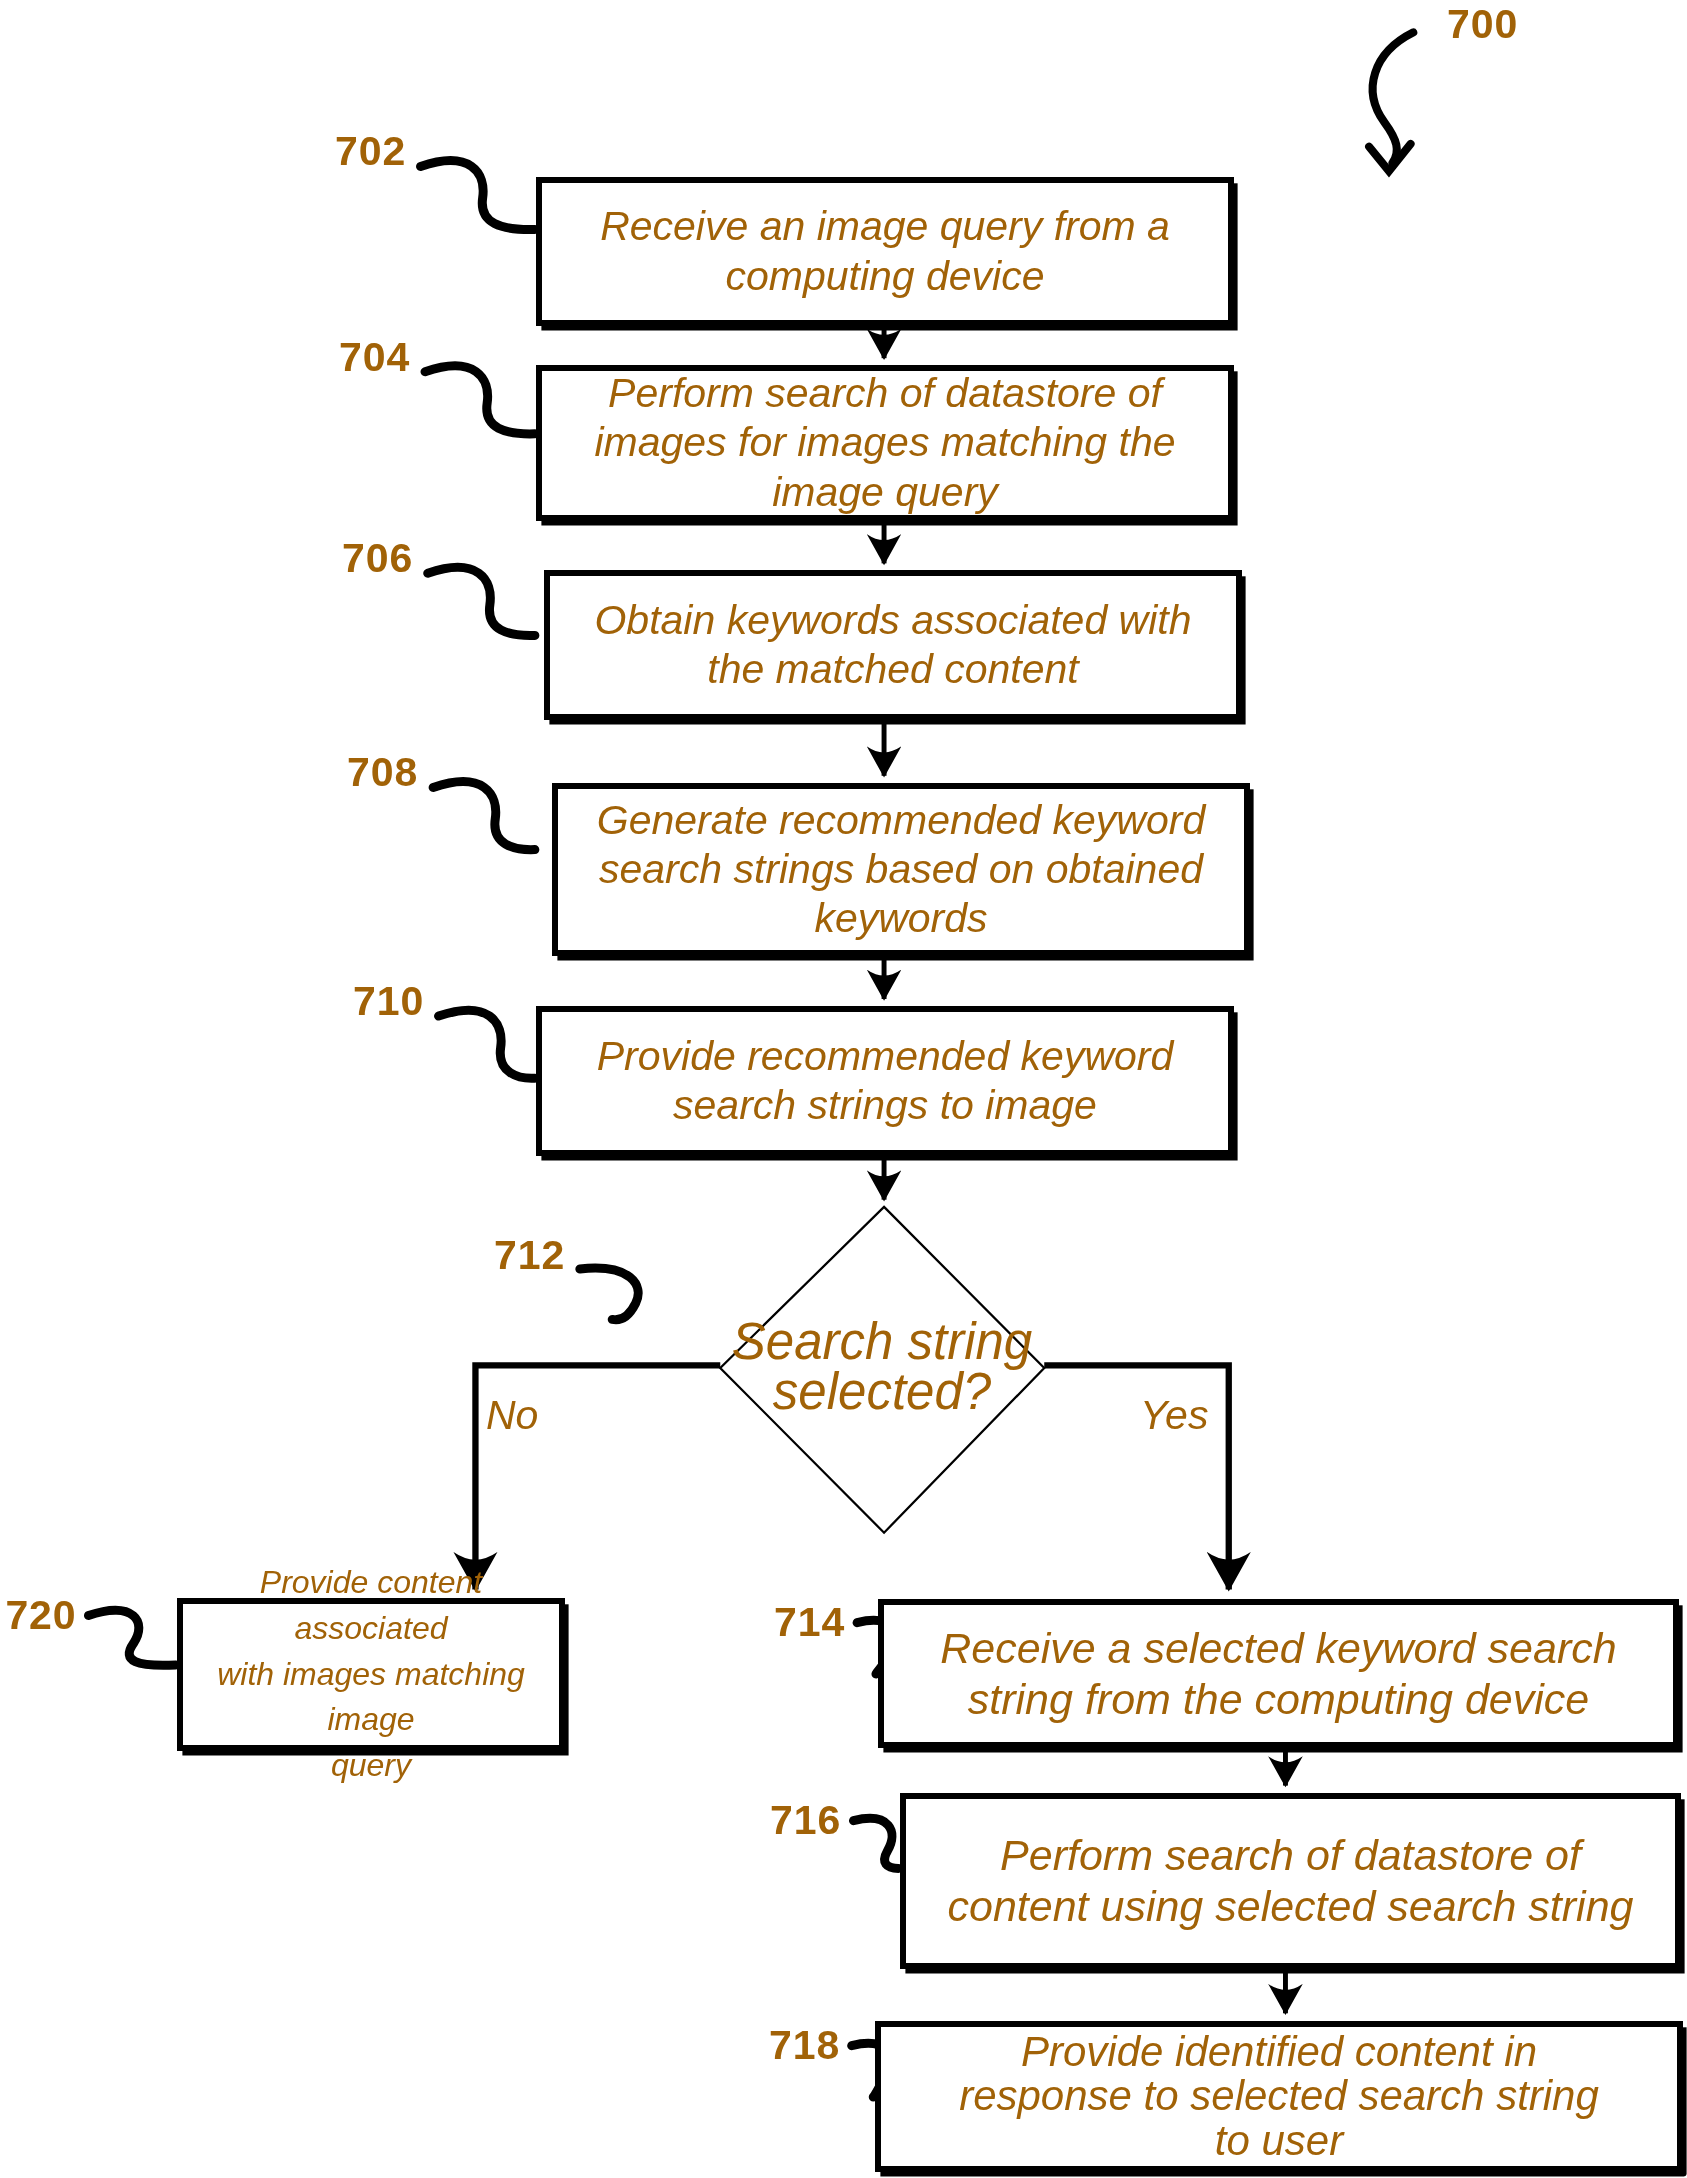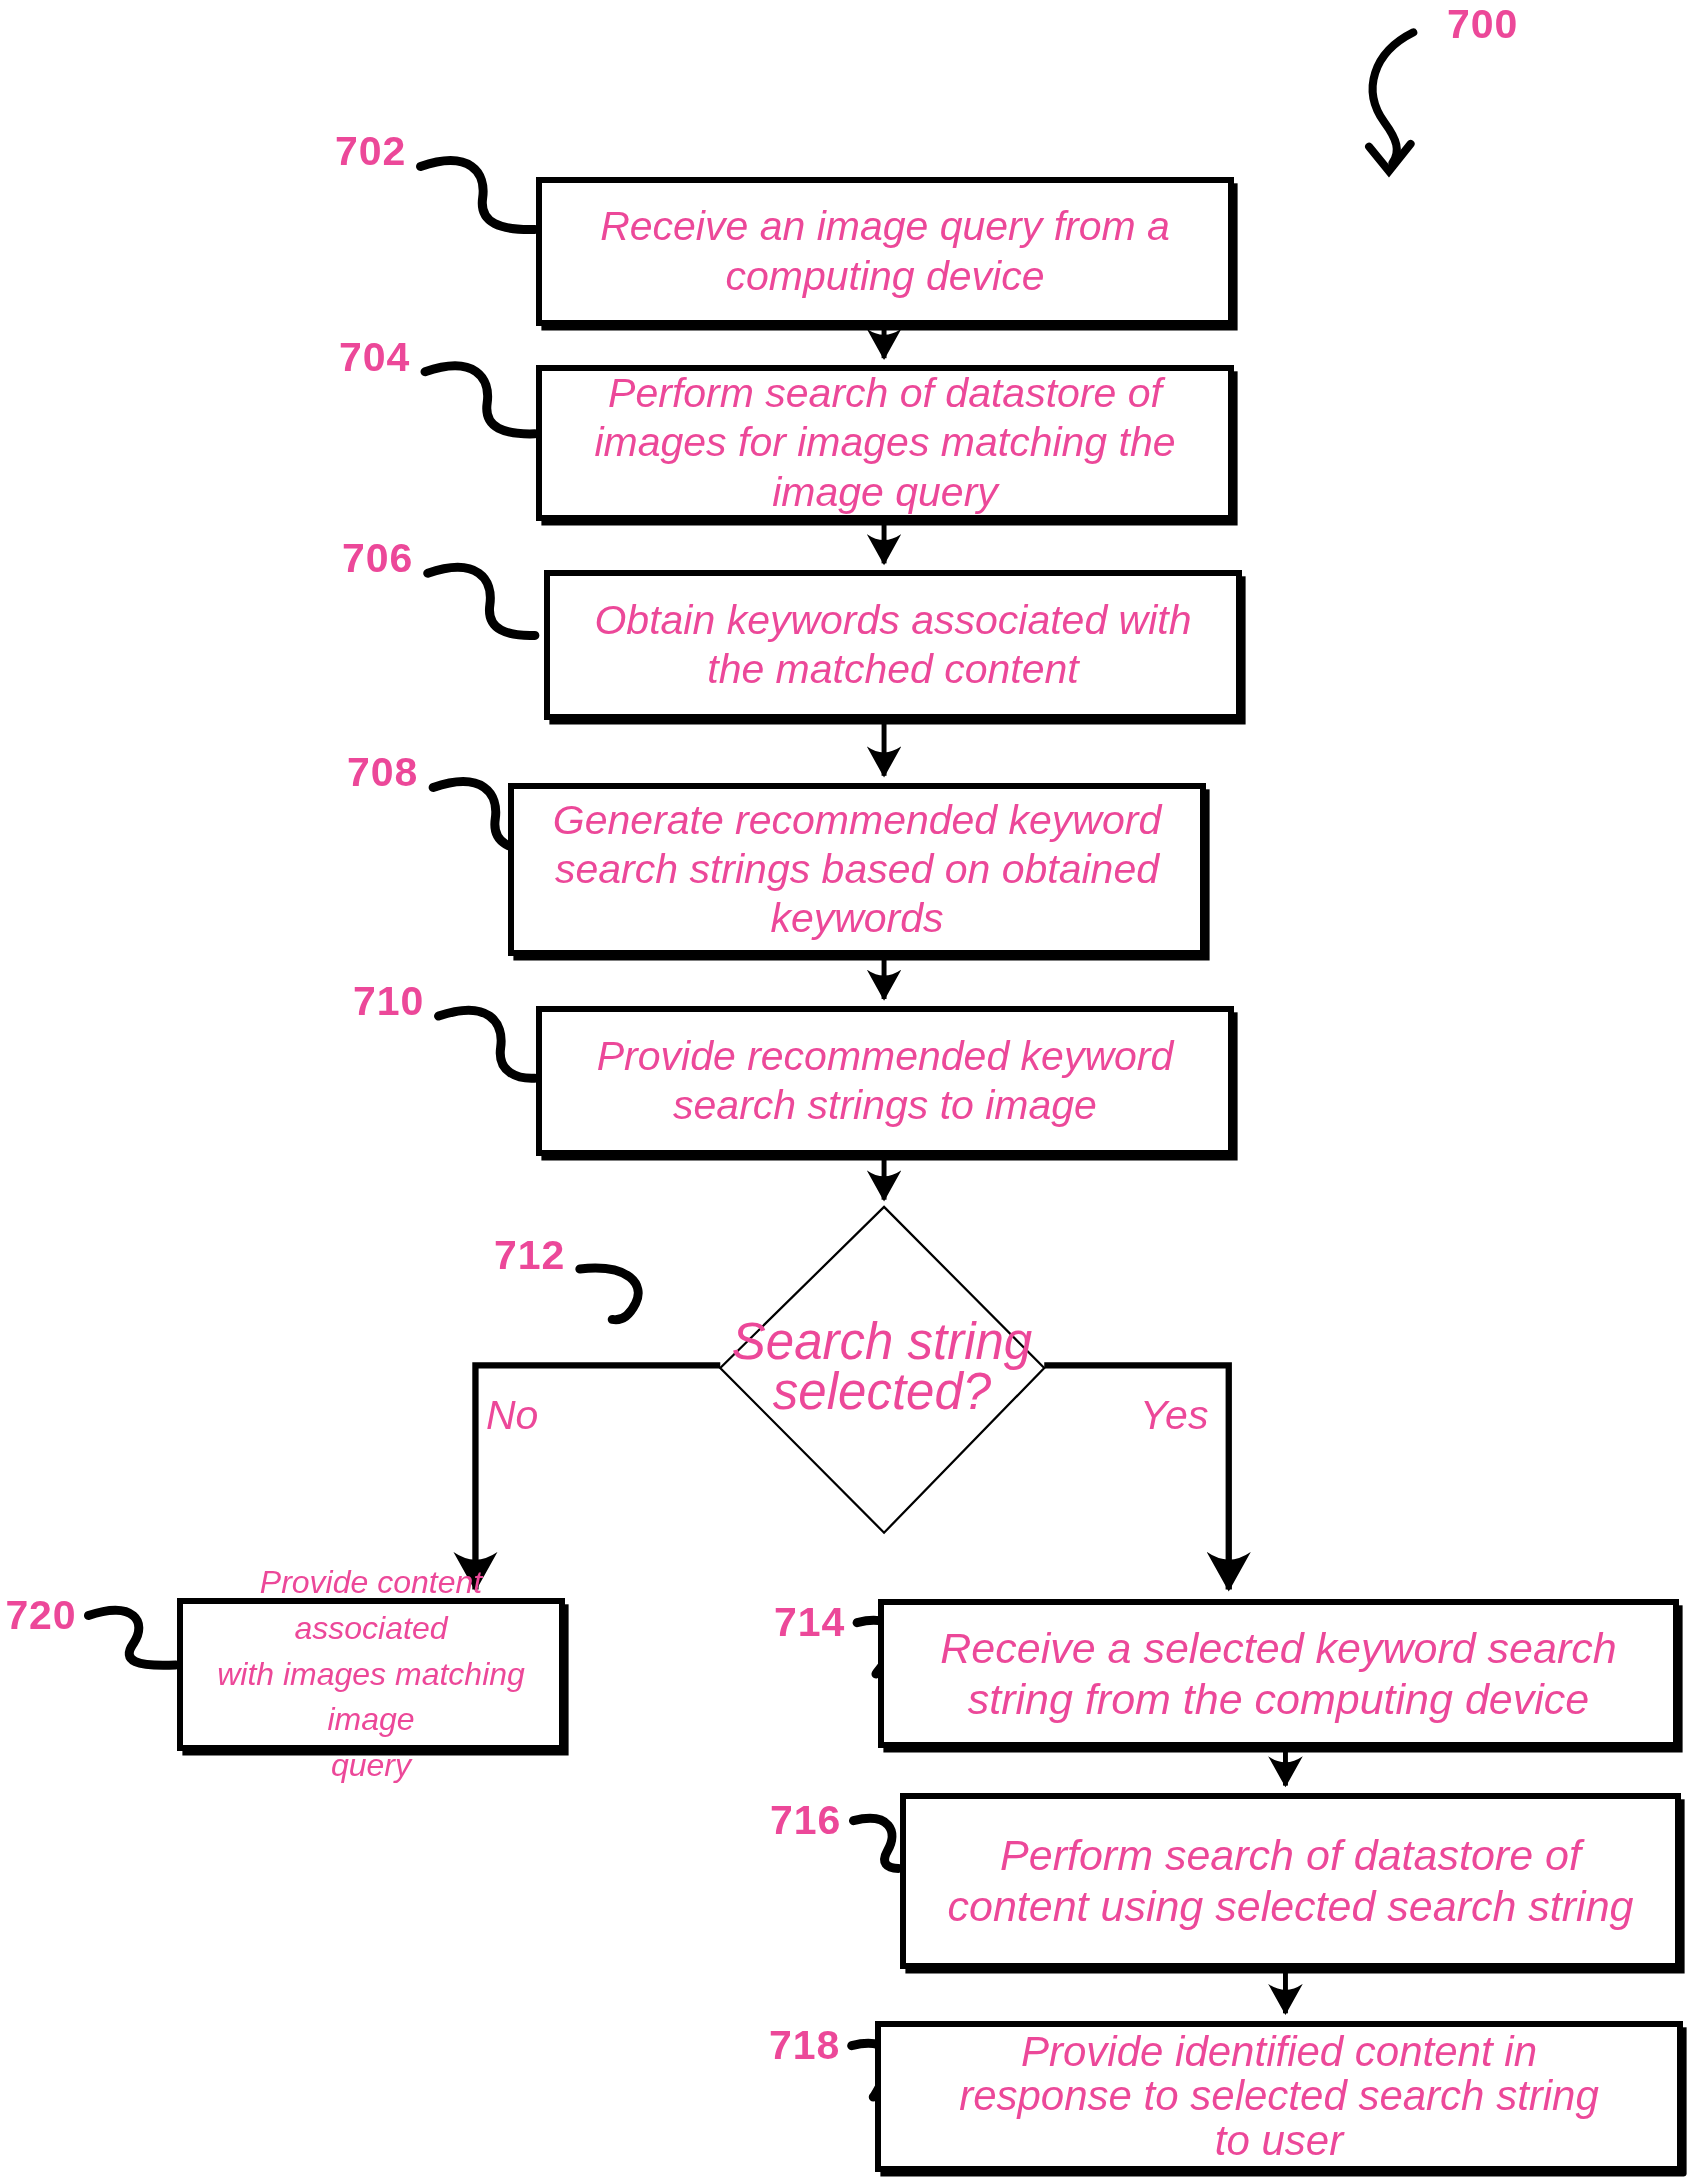--- a/index.html
+++ b/index.html
@@ -2,21 +2,21 @@
 <html style="font-size:14.4px"><head>
 <meta charset="utf-8">
 <style>
   html, body { margin: 0; padding: 0; background: #ffffff; }
   #canvas {
     position: relative;
     width: 1688px;
     height: 2178px;
     background: #ffffff;
     font-family: "Liberation Sans", sans-serif;
-    color: #ec4899;
+    color: #a16207;
     overflow: hidden;
     border-radius: 8px;
   }
   #connector-layer {
     position: absolute;
     left: 0; top: 0;
     width: 1688px; height: 2178px;
   }
   .box {
     position: absolute;
@@ -117,21 +117,21 @@
   </div>
   <div class="box" style="left:536px; top:365px;  width:698px; height:156px;">
     <span class="txt">Perform search of datastore of
 images for images matching the
 image query</span>
   </div>
   <div class="box" style="left:536px; top:570px;  width:698px; height:150px;margin-left:8px;">
     <span class="txt">Obtain keywords associated with
 the matched content</span>
   </div>
-  <div class="box" style="left:508px; top:783px;  width:698px; height:173px;justify-content:center;">
+  <div class="box" style="left:552px; top:783px;  width:698px; height:173px;justify-content:center;">
     <span class="txt">Generate recommended keyword
 search strings based on obtained
 keywords</span>
   </div>
   <div class="box" style="left:536px; top:1006px; width:698px; height:150px;">
     <span class="txt">Provide recommended keyword
 search strings to image</span>
   </div>
 
   <div class="diamond-text">Search string

